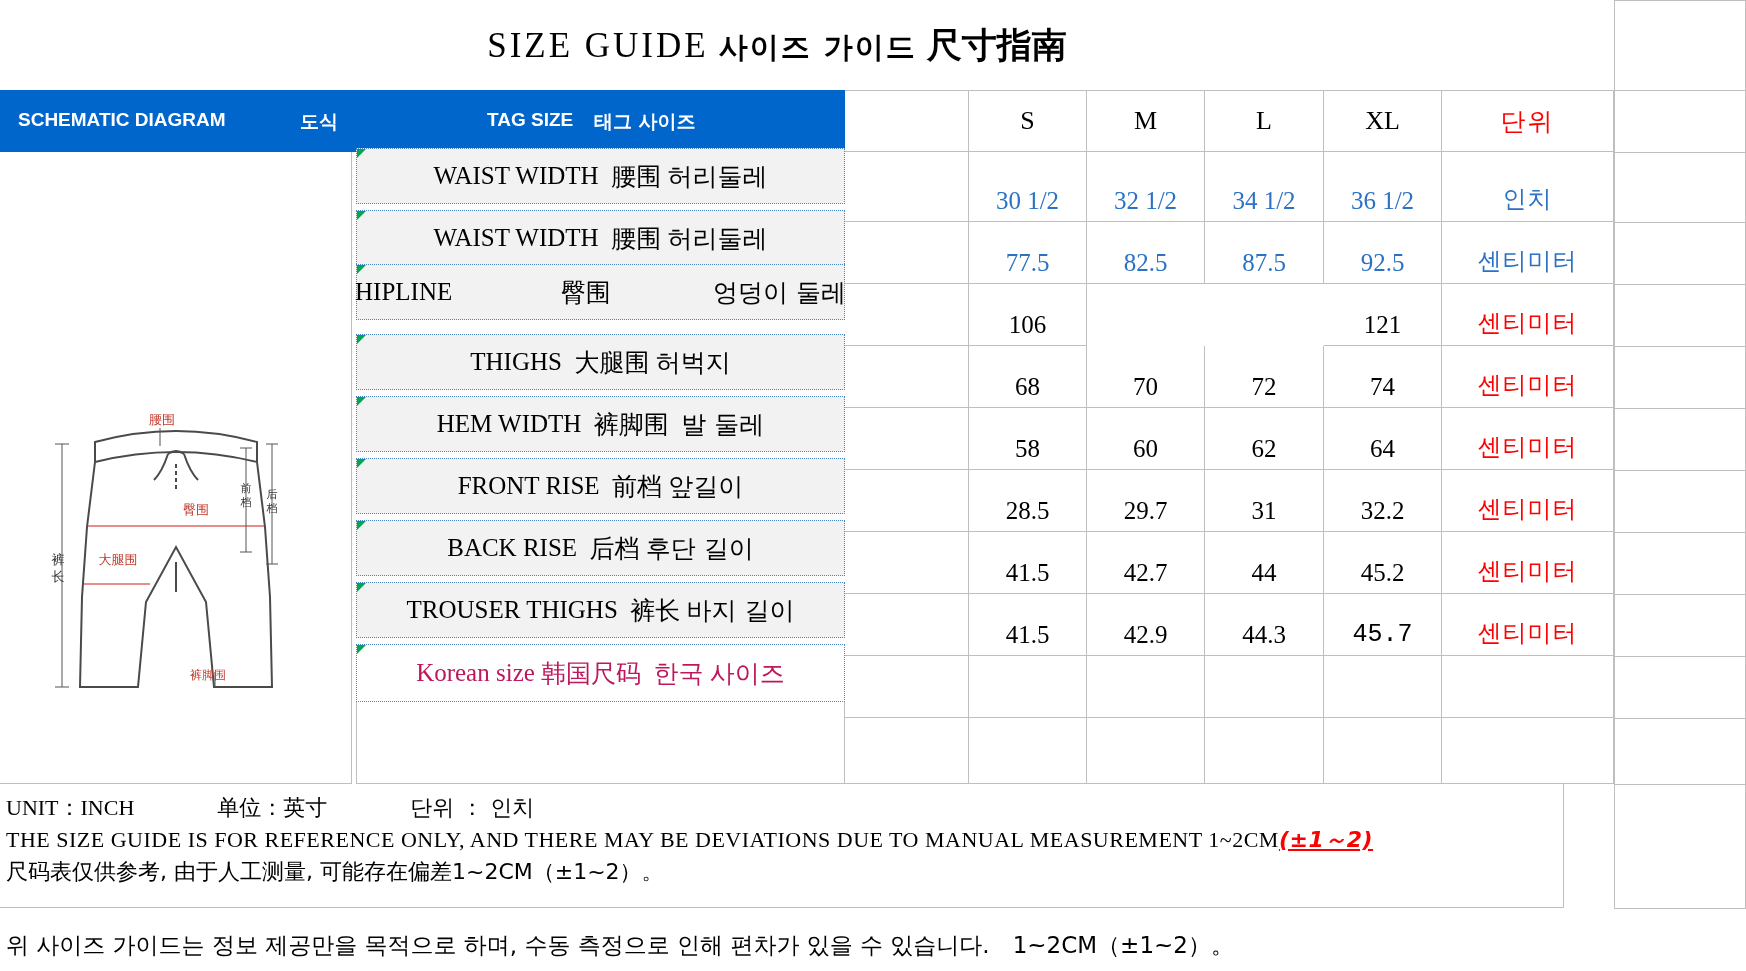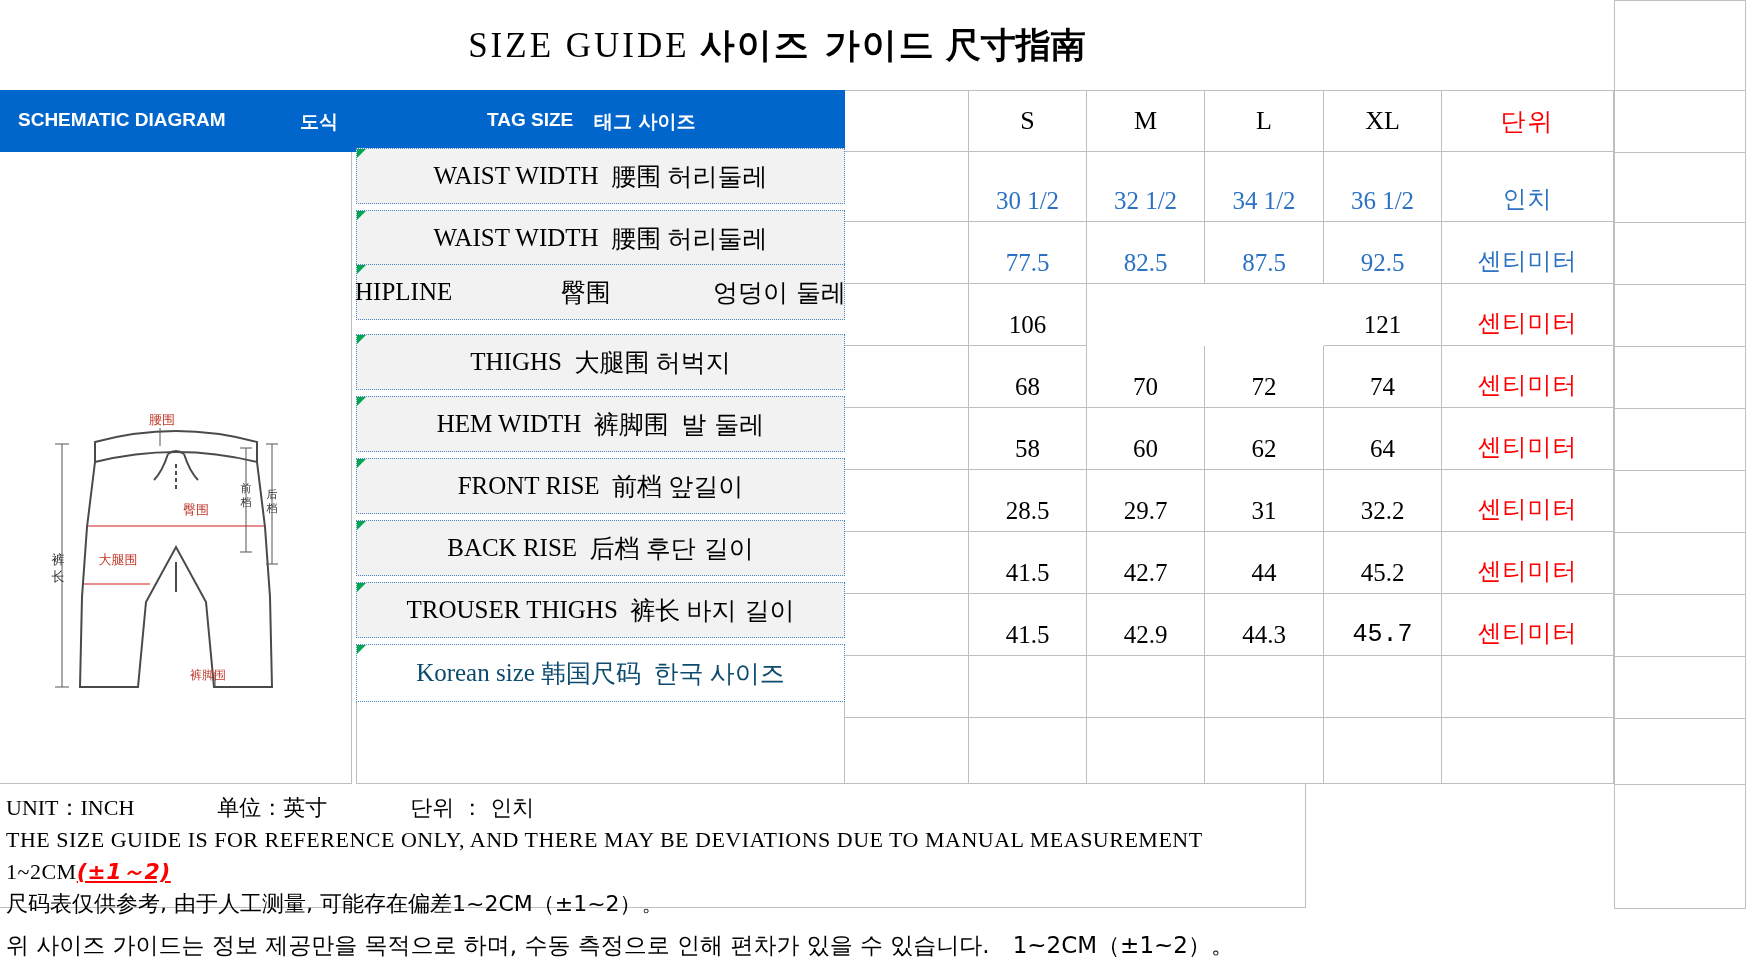--- a/index.html
+++ b/index.html
@@ -37,21 +37,21 @@
     align-items: baseline;
     gap: 10px;
     transform: translateX(-30px);
   }
   .title-en {
     font-size: 35px;
     letter-spacing: 3px;
     font-family: "Liberation Serif", serif;
   }
   .title-kr {
-    font-size: 35px;
+    font-size: 29px;
     font-weight: bold;
     font-family: "DejaVu Sans", sans-serif;
     letter-spacing: 2px;
   }
   .title-cn {
     font-size: 35px;
     font-weight: bold;
     font-family: "DejaVu Sans", sans-serif;
   }
 
@@ -139,21 +139,21 @@
   
   .korean-size-row {
     position: absolute;
     left: 356px;
     width: 489px;
     box-sizing: border-box;
     border: 1px dotted #4a86c8;
     display: flex;
     align-items: center;
     justify-content: center;
-    color: #0c4a6e;
+    color: #be185d;
     font-size: 25px;
     background: #ffffff;
     white-space: nowrap;
   }
   .korean-size-row .corner {
     position: absolute;
     left: 0; top: 0;
     width: 0; height: 0;
     border-left: 9px solid #00a650;
     border-bottom: 9px solid transparent;
@@ -192,21 +192,21 @@
     position: absolute;
     height: 1px;
     background: #bfbfbf;
   }
 
   
   .notes {
     position: absolute;
     left: 0;
     top: 784px;
-    width: 1306px;
+    width: 1564px;
     height: 124px;
     border-right: 1px solid #bfbfbf;
     border-bottom: 1px solid #bfbfbf;
     box-sizing: border-box;
     padding: 8px 0 0 6px;
     font-size: 22px;
     line-height: 32px;
   }
   .notes .line1 { letter-spacing: 0px; }
   .notes .line1 .seg { display: inline-block; }

